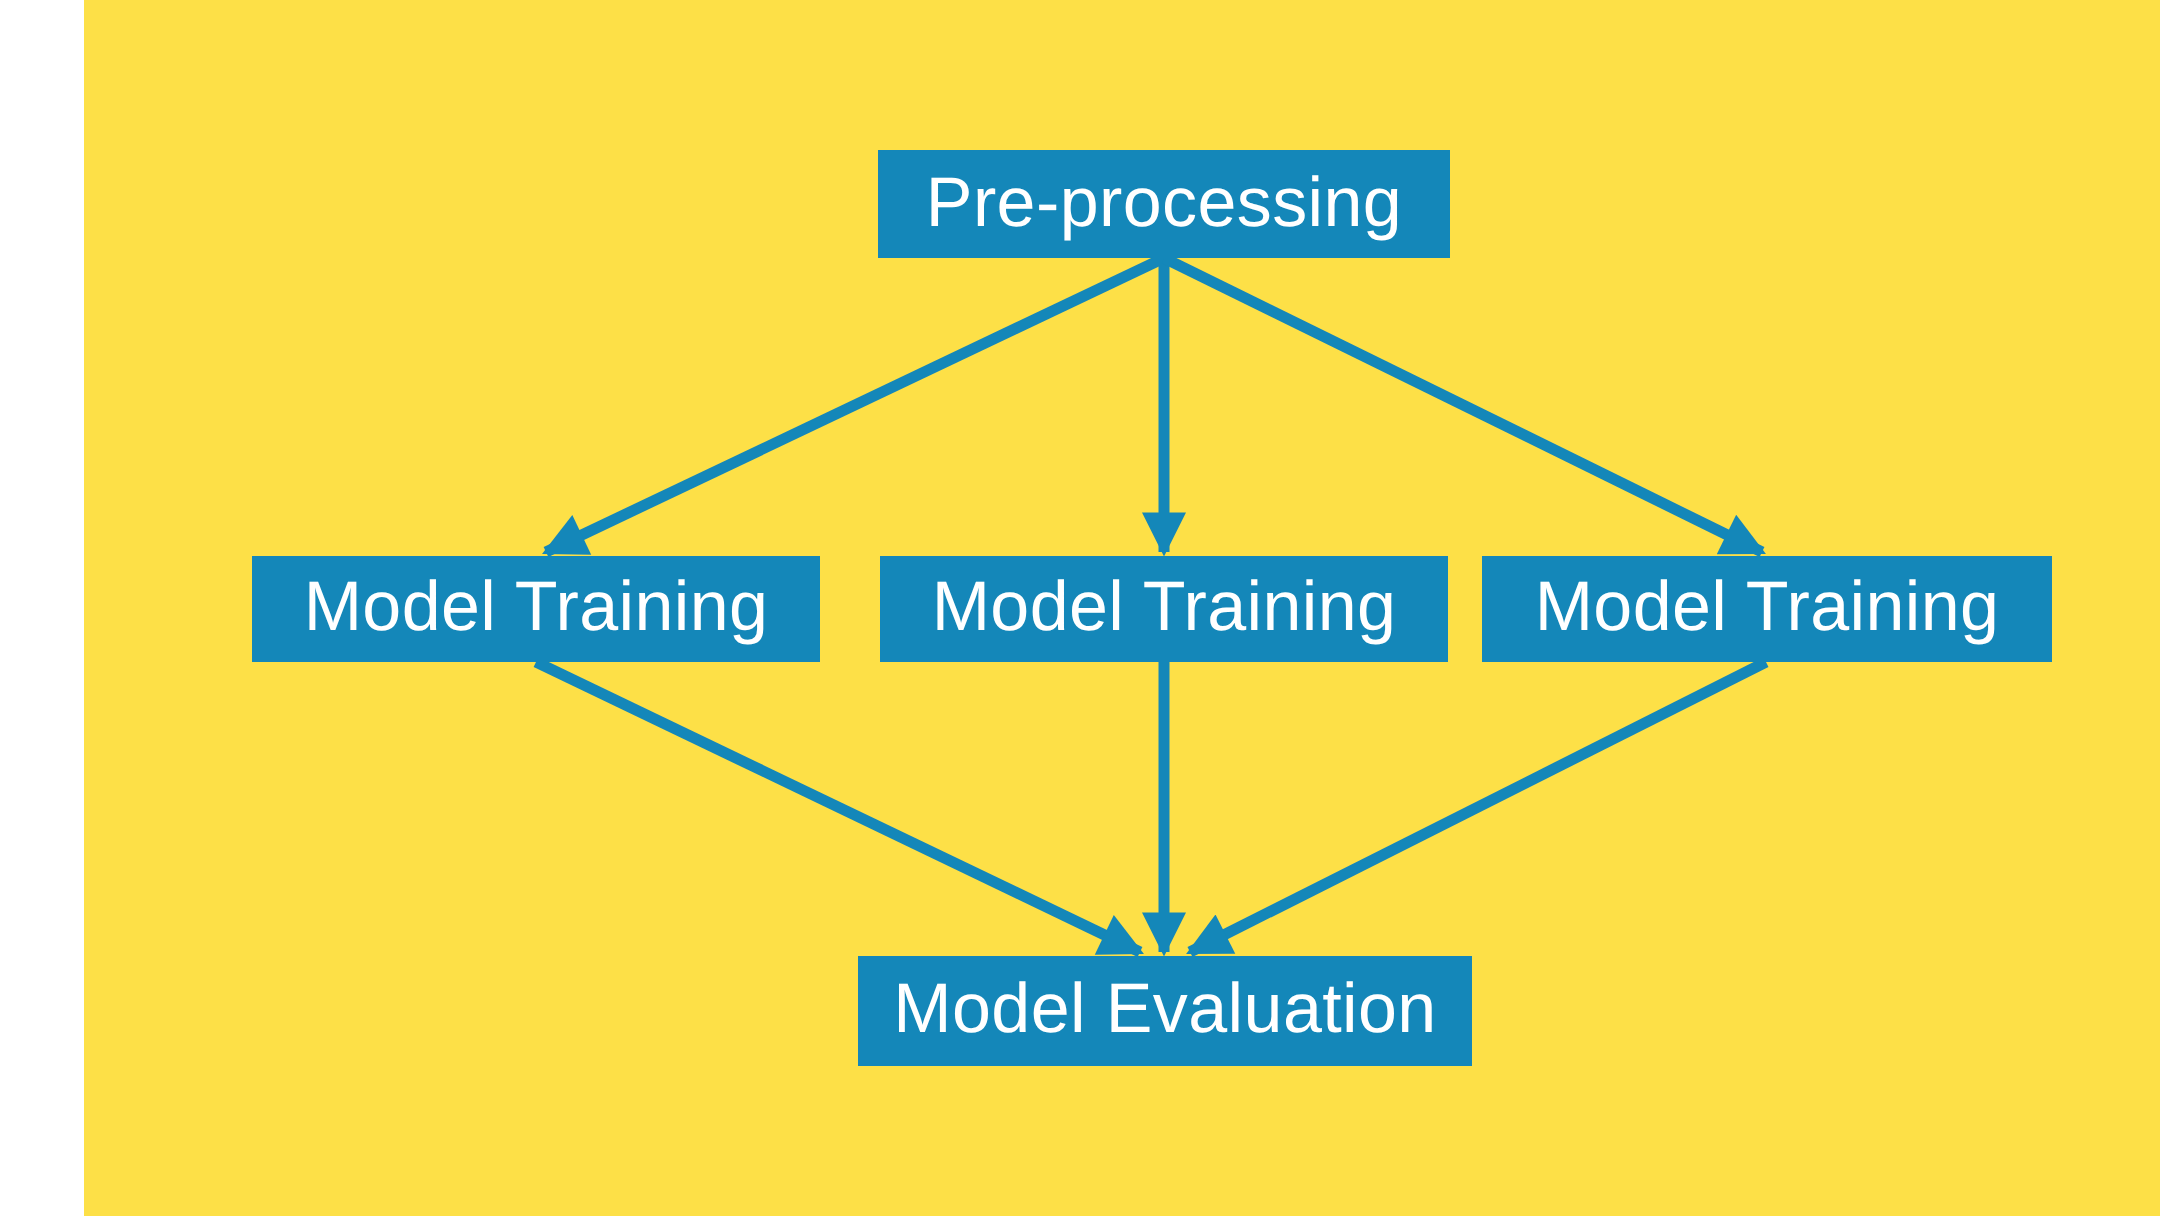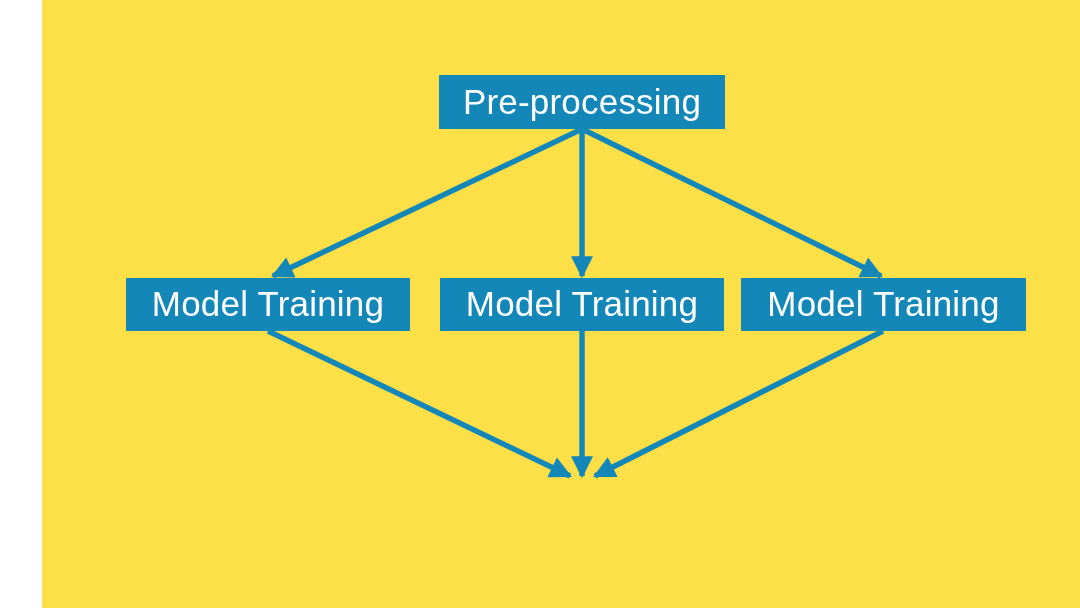--- a/index.html
+++ b/index.html
@@ -70,14 +70,17 @@
   </div>
 
   <div class="node" style="left: 398px; top: 278px; width: 284px; height: 53px; background: rgb(20, 135, 185);">
     <span class="node-label" style="color: rgb(255, 255, 255);">Model Training</span>
   </div>
 
   <div class="node" style="left: 699px; top: 278px; width: 285px; height: 53px; background: rgb(20, 135, 185);">
     <span class="node-label" style="color: rgb(255, 255, 255);">Model Training</span>
   </div>
 
+  <div class="node" style="left: 387px; top: 478px; width: 307px; height: 55px; background: rgb(20, 135, 185);">
+    <span class="node-label" style="color: rgb(255, 255, 255);">Model Evaluation</span>
+  </div>
 
 </div>
 
 </body></html>

